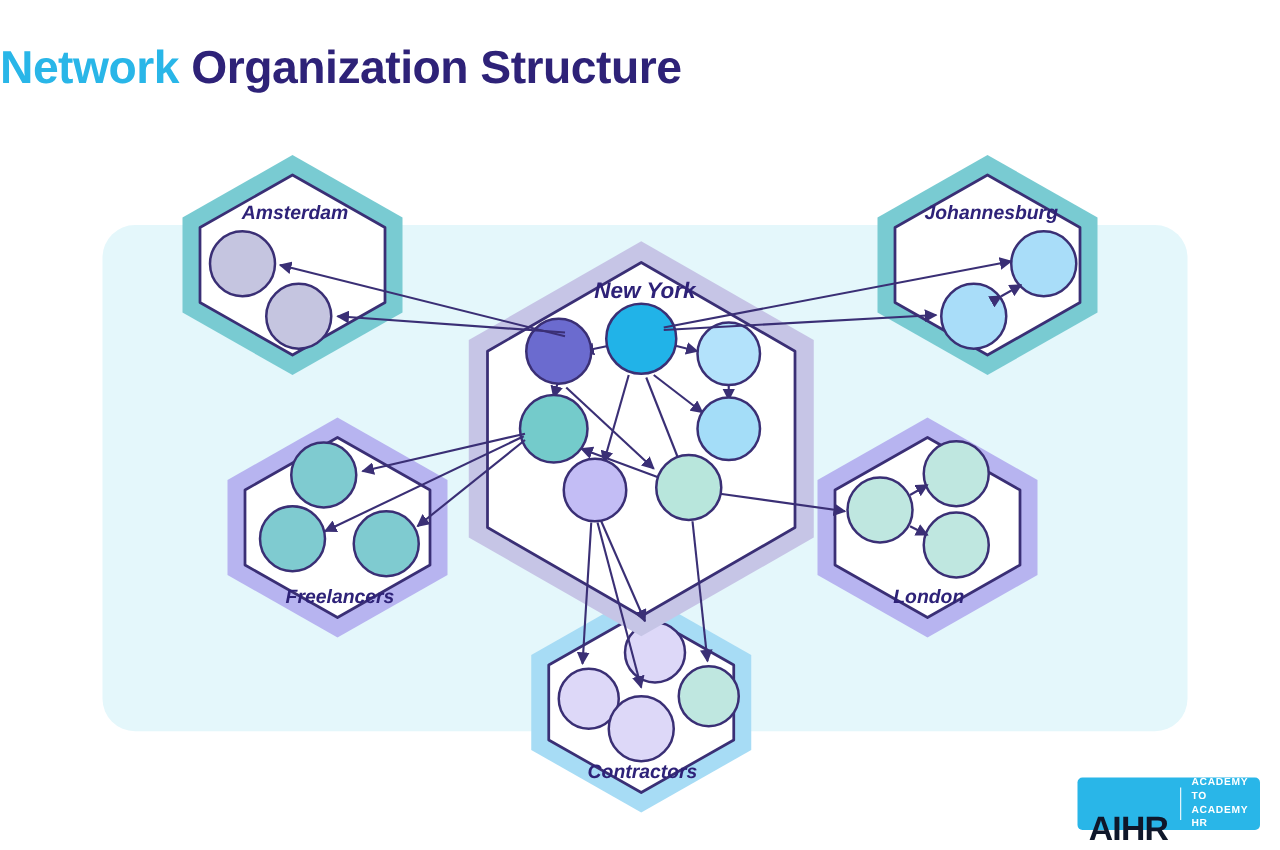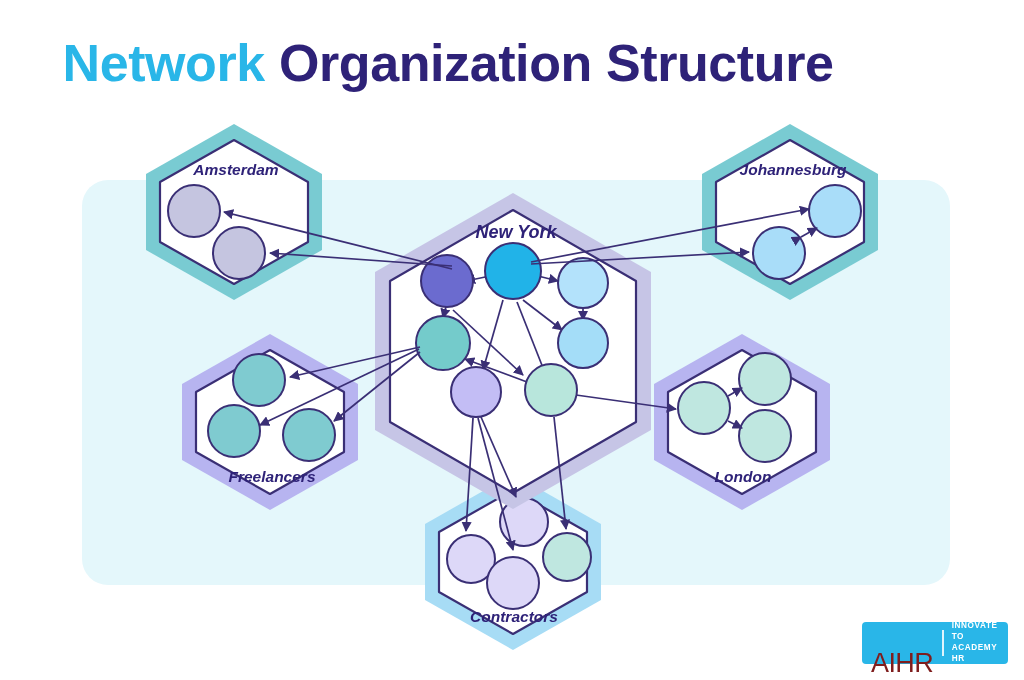--- a/index.html
+++ b/index.html
@@ -18,22 +18,21 @@
     position: absolute;
     left: 0; top: 0;
     width: 1024px;
     height: 680px;
   }
   #title {
     position: absolute;
     left: 0;
     top: 33px;
     width: 896px;
-    text-align: center;
-    font-size: 52px;
+    font-size: 37px;
     font-weight: bold;
     letter-spacing: -0.4px;
     white-space: nowrap;
   }
   #title .word-accent { color: #29b6e8; }
   #title .word-main   { color: #2e2278; }
   svg#diagram {
     position: absolute;
     left: 0; top: 0;
     width: 1024px;
@@ -58,22 +57,22 @@
     width: 146px;
     height: 42px;
     background: #29b6e8;
     border-radius: 4px;
     display: flex;
     align-items: center;
     box-sizing: border-box;
     padding: 0 9px;
   }
   #logo .logo-mark {
-    color: #7f1d1d;
-    font-weight: normal;
+    color: #0f172a;
+    font-weight: bold;
     font-size: 27px;
     letter-spacing: -0.6px;
     line-height: 1;
     margin-top: 41px;
   }
   #logo .logo-div {
     width: 2px;
     height: 26px;
     background: #ffffff;
     opacity: 0.85;
@@ -199,18 +198,18 @@
       <line class="link" x1="478" y1="418" x2="513" y2="550" marker-end="url(#ah)"></line>
       <line class="link" x1="481" y1="417" x2="516" y2="497" marker-end="url(#ah)"></line>
       <line class="link" x1="554" y1="417" x2="566" y2="529" marker-end="url(#ah)"></line>
     </g>
   </svg>
 
   <div id="logo">
     <div class="logo-mark">AIHR</div>
     <div class="logo-div"></div>
     <div class="logo-tag">
-      <div>INNOVATE TO</div>
+      <div>ACADEMY TO</div>
       <div>ACADEMY HR</div>
     </div>
   </div>
 
 </div>
 
 </body></html>

